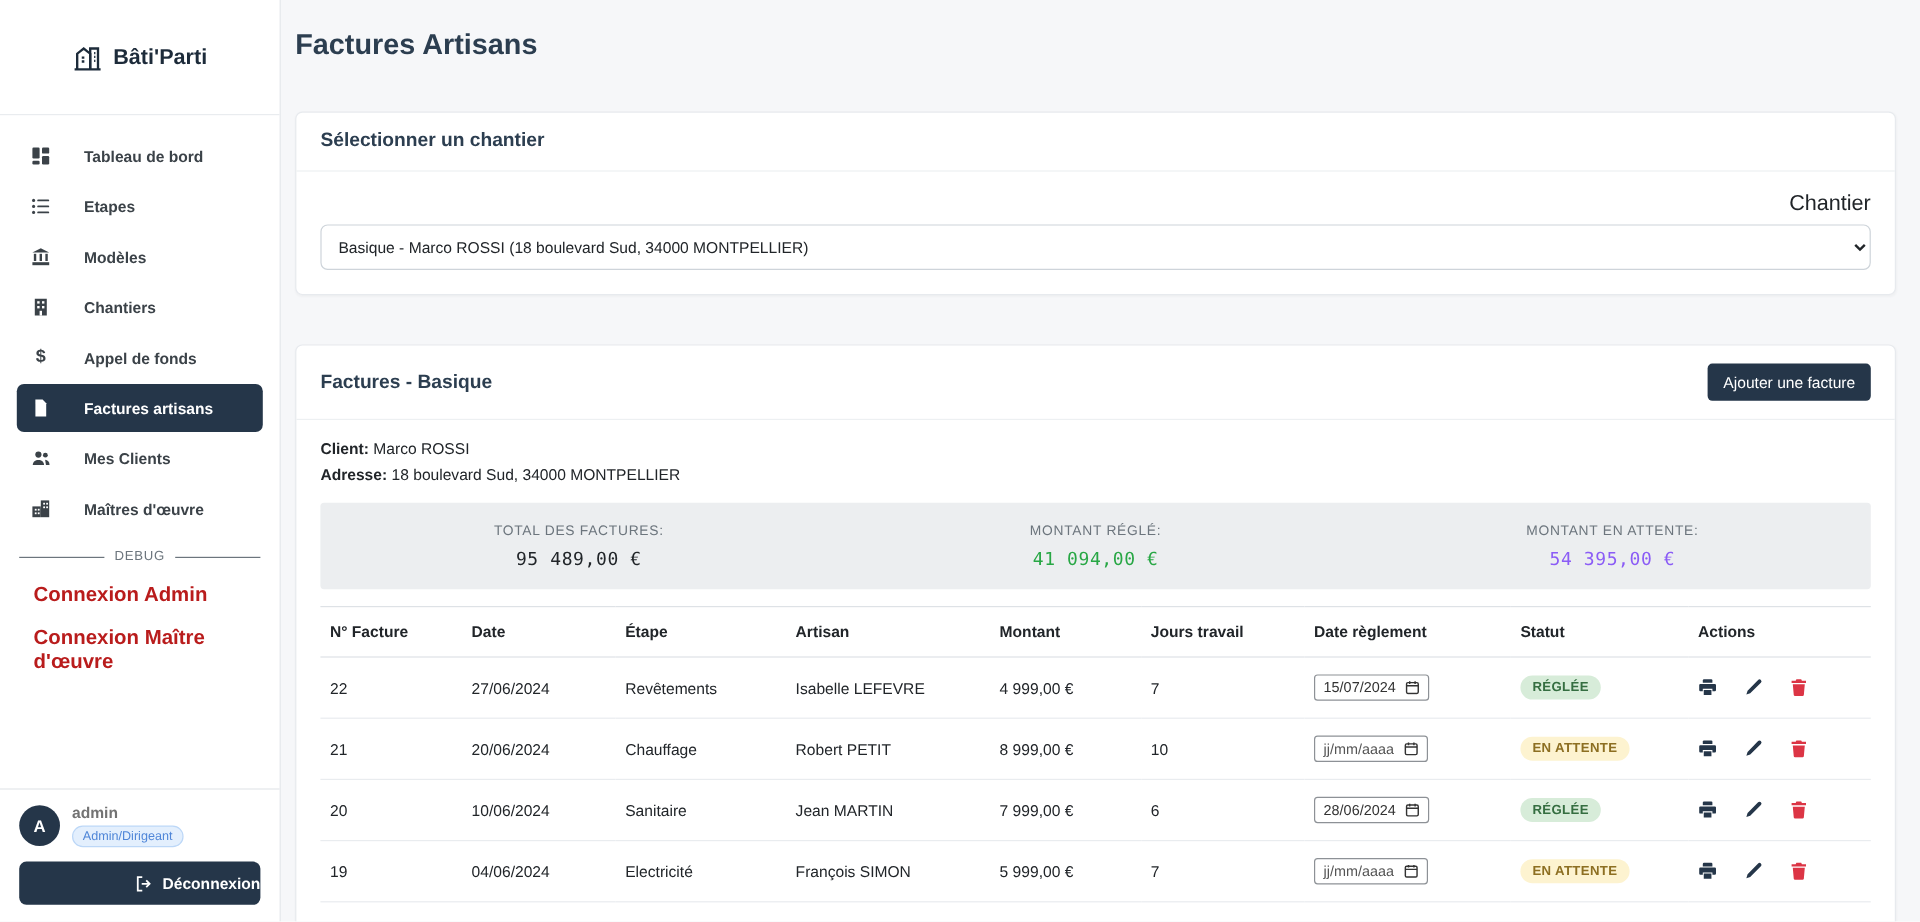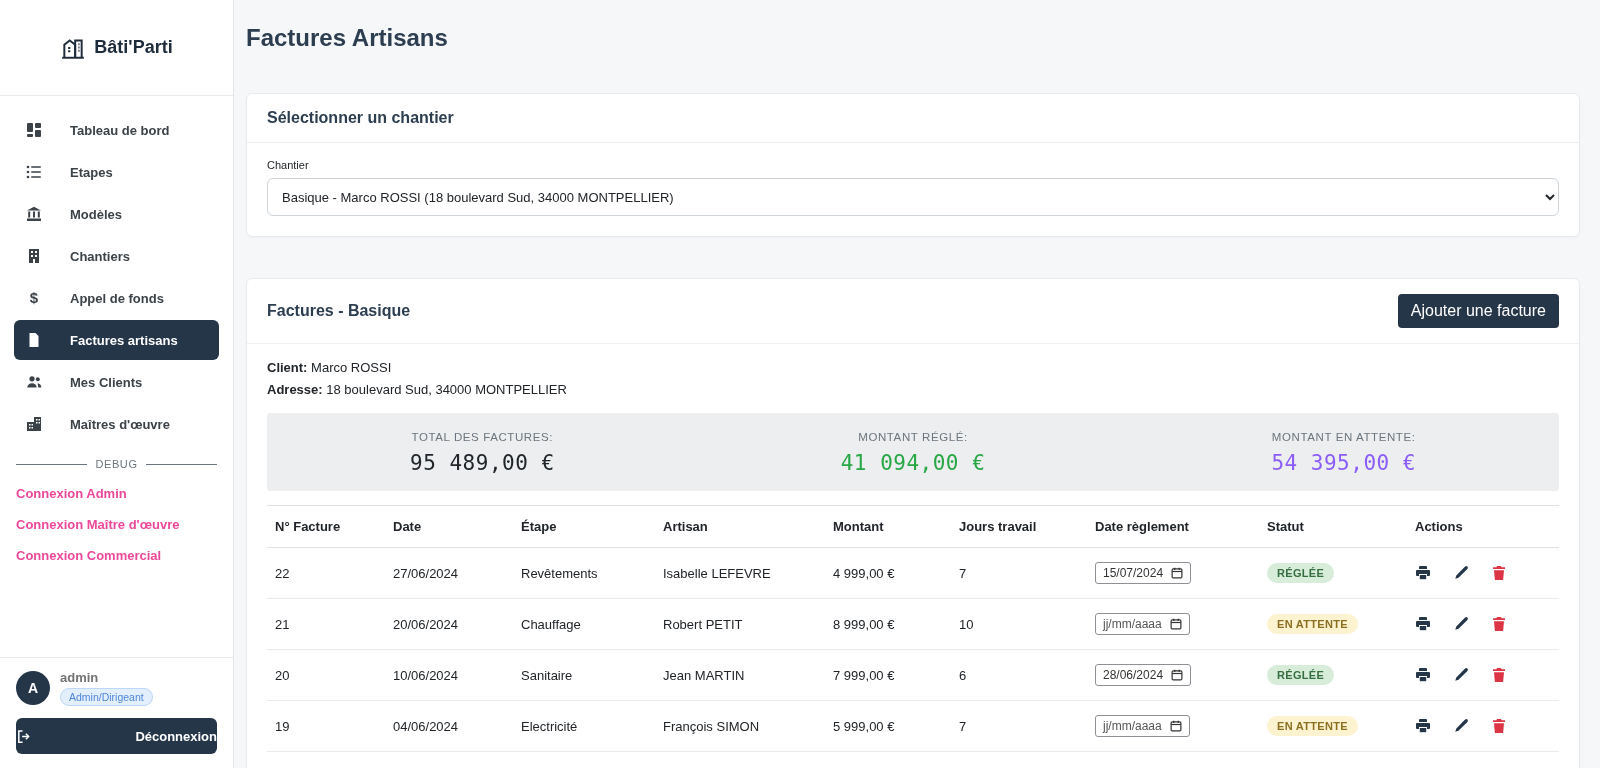--- a/index.html
+++ b/index.html
@@ -37,84 +37,84 @@
   .nav-item svg, .nav-item .glyph { width:16px; height:16px; flex:0 0 16px; fill:#3b4248; }
   .nav-item .glyph { font-size:15px; font-weight:700; text-align:center; line-height:16px; }
   .nav-item.active { background:#253649; color:#fff; }
   .nav-item.active svg { fill:#fff; }
   .debug-divider {
     display:flex; align-items:center; gap:8px; margin:14px 16px 8px 16px;
     color:#6c757d; font-size:11px; letter-spacing:.6px;
   }
   .debug-divider .line { flex:1; height:1px; background:#6c757d; }
   .debug-link {
-    padding:8px 16px; font-size:13px; font-weight:600; color:#ec4899; cursor:pointer;
+    padding:8px 28px; font-size:17px; font-weight:600; color:#b91c1c; cursor:pointer;
   }
   .user-area {
     border-top:1px solid #e3e6ea; padding:12px 16px 14px 16px;
   }
   .user-row { display:flex; align-items:center; gap:10px; margin-bottom:12px; }
   .avatar {
     width:34px; height:34px; border-radius:50%; background:#253649; color:#fff;
     display:flex; align-items:center; justify-content:center; font-size:14px; font-weight:700;
   }
   .user-name { font-size:13px; font-weight:700; color:#737373; margin-bottom:3px; }
   .role-badge {
     display:inline-block; font-size:10.5px; color:#4f86d8; background:#e3effd;
     border:1px solid #bcd7f7; border-radius:10px; padding:2px 8px;
   }
   .logout-btn {
     width:100%; height:36px; background:#253649; color:#fff; border:none;
     border-radius:6px; font-size:13px; font-weight:600; cursor:pointer;
-    display:flex; align-items:center; justify-content:space-between; gap:8px;
+    display:flex; align-items:center; justify-content:flex-end; gap:8px;
     font-family:"Liberation Sans", sans-serif;
   }
   .logout-btn svg { width:15px; height:15px; stroke:#fff; fill:none; stroke-width:1.6; }
 
   
   .main { flex:1; padding: 24px 20px 0 12px; overflow:hidden; }
   .page-title { font-size:24px; font-weight:600; color:#2c3e50; margin-bottom:26px; }
 
   .card {
     background:#fff; border:1px solid #e7eaee; border-radius:6px;
     margin-bottom:26px; box-shadow:0 1px 2px rgba(0,0,0,.03);margin-top:41px;
   }
   .card-header {
     padding: 15px 20px; border-bottom:1px solid #edf0f2;
     display:flex; align-items:center; justify-content:space-between;
   }
   .card-title { font-size:16px; font-weight:700; color:#2c3e50; }
   .card-body { padding: 16px 20px 20px 20px; }
 
-  .field-label { font-size:11px; color:#212529; margin-bottom:7px; }
+  .field-label { font-size:18px; color:#212529; margin-bottom:7px;text-align:right; }
   .chantier-select {
     width:100%; height:38px; font-size:13px; color:#212529; padding:0 10px;
     border:1px solid #ced4da; border-radius:6px; background:#fff;
     font-family:"Liberation Sans", sans-serif;
   }
 
   .add-btn {
     background:#253649; color:#fff; border:none; border-radius:4px;
-    font-size:16px; padding:8px 13px; cursor:pointer; font-weight:500;
+    font-size:13px; padding:8px 13px; cursor:pointer; font-weight:500;
     font-family:"Liberation Sans", sans-serif;
   }
 
   .client-line { font-size:13px; margin-bottom:7px; color:#212529; }
   .client-line b { font-weight:700; }
 
   .summary-band {
     display:flex; background:#eceef0; border-radius:3px;
     margin:16px 0 6px 0; padding:18px 0 16px 0;
   }
   .summary-col { flex:1; text-align:center; }
   .summary-label {
     font-size:11.5px; color:#6c757d; letter-spacing:.6px; margin-bottom:8px; font-weight:500;
   }
   .summary-value {
-    font-family:"DejaVu Sans Mono", monospace; font-size:21px; letter-spacing:.5px;
+    font-family:"DejaVu Sans Mono", monospace; font-size:15px; letter-spacing:.5px;
   }
   .summary-total .summary-value { color:#212529; }
   .summary-paid .summary-value { color:#28a745; }
   .summary-pending .summary-value { color:#8b5cf6; }
 
   table.invoices { width:100%; border-collapse:collapse; table-layout:fixed; margin-top:14px; }
   table.invoices th {
     text-align:left; font-size:13px; font-weight:700; color:#212529;
     padding:13px 8px; border-top:1px solid #dee2e6; border-bottom:1px solid #dee2e6;
   }
@@ -249,21 +249,20 @@
         <span>Maîtres d'œuvre</span>
       </div>
 
       <div class="debug-divider">
         <span class="line"></span>
         <span>DEBUG</span>
         <span class="line"></span>
       </div>
       <div class="debug-link">Connexion Admin</div>
       <div class="debug-link">Connexion Maître d'œuvre</div>
-      <div class="debug-link">Connexion Commercial</div>
     </div>
 
     <div class="user-area">
       <div class="user-row">
         <div class="avatar">A</div>
         <div>
           <div class="user-name">admin</div>
           <span class="role-badge">Admin/Dirigeant</span>
         </div>
       </div>

